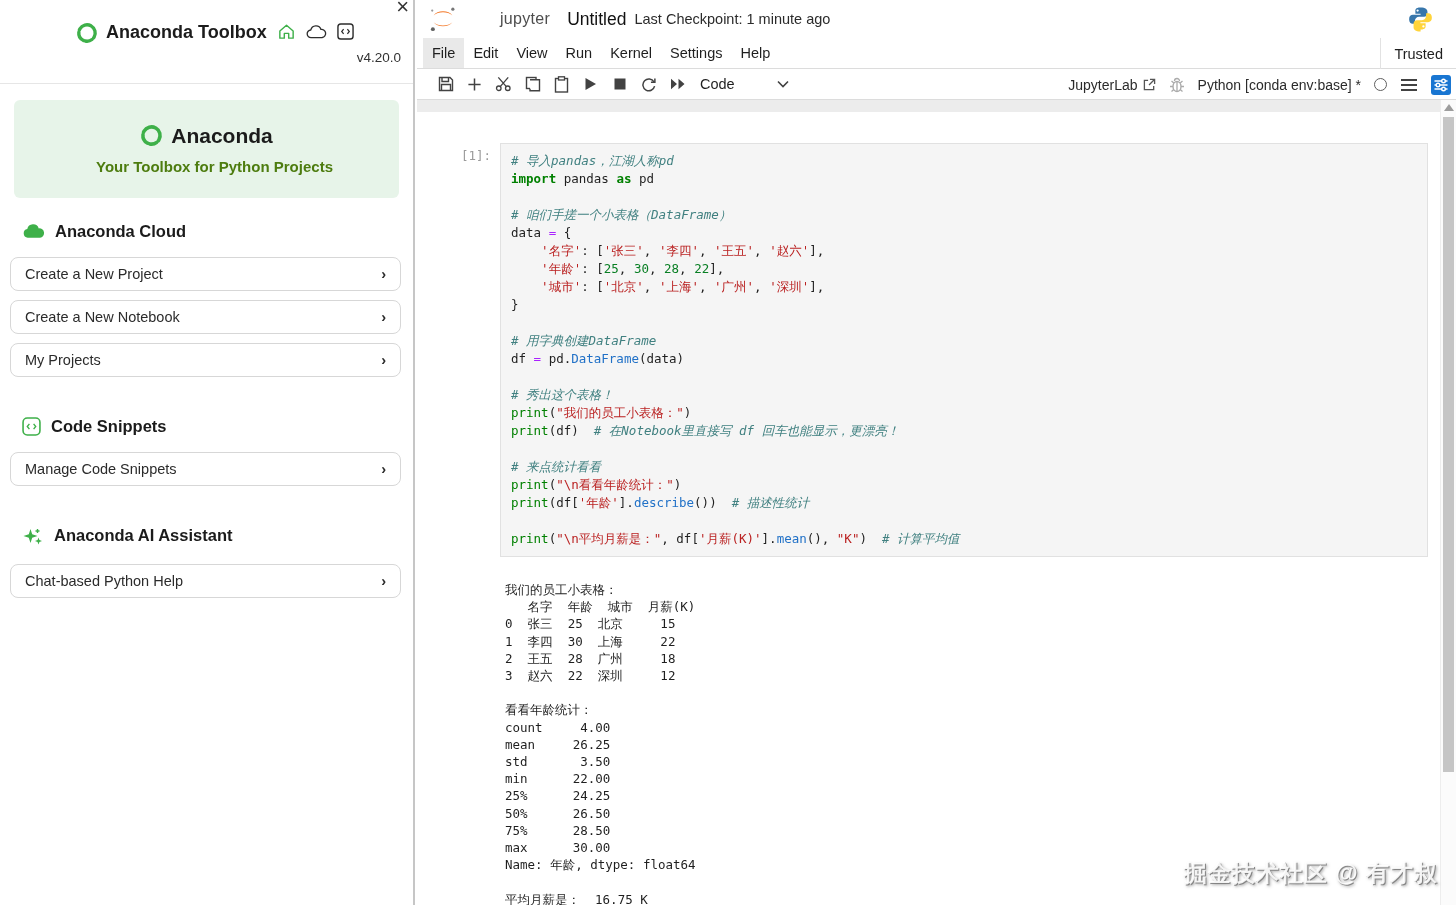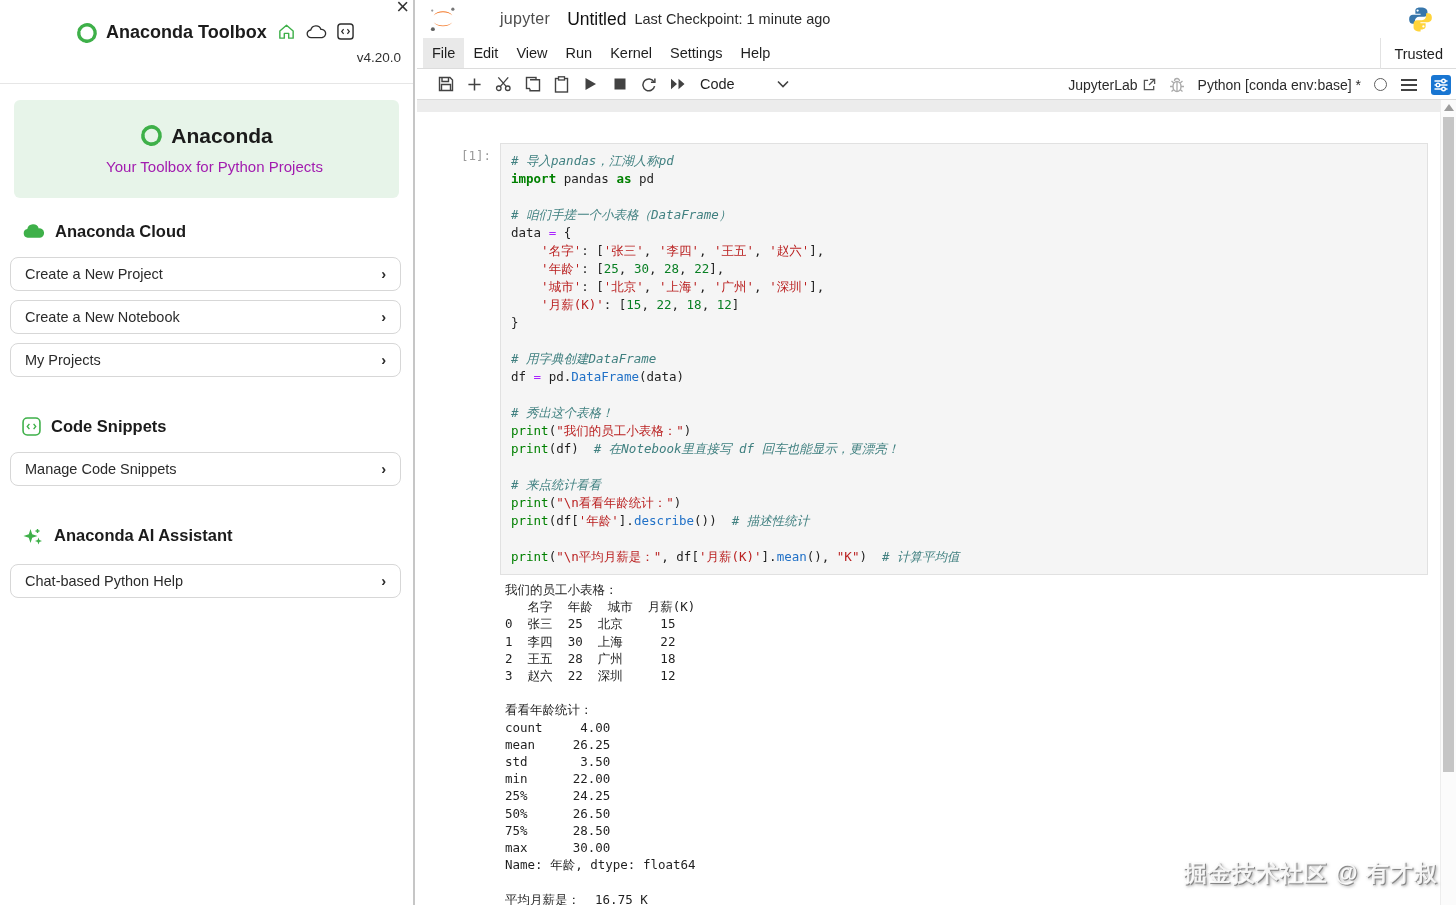--- a/index.html
+++ b/index.html
@@ -13,21 +13,21 @@
               cursor:pointer; line-height:22px; }
   .sb-header { padding-top:22px; height:84px; border-bottom:1px solid #e6e6e6; position:relative; }
   .sb-title-row { display:flex; align-items:flex-start; gap:8px; margin-left:76px; }
   .sb-title { font-size:18px; font-weight:bold; color:#1c1c1c; }
   .sb-hicons { display:flex; align-items:center; gap:10px; margin-left:2px; }
   .sb-version { position:absolute; right:12px; top:50px; font-size:13.5px; color:#333; }
   .banner { margin:16px 14px 0 14px; height:98px; background:#e7f4e9; border-radius:6px;
             display:flex; flex-direction:column; align-items:center; justify-content:center; gap:10px; }
   .banner-title-row { display:flex; align-items:center; gap:8px; }
   .banner-title { font-size:21px; font-weight:bold; color:#1b1b1b; }
-  .banner-sub { font-size:15px; font-weight:normal; color:#a21caf;margin-left:16px; }
+  .banner-sub { font-size:15px; font-weight:bold; color:#4d7c0f;margin-left:16px; }
   .section-heading { display:flex; gap:10px; margin:24px 0 16px 22px; }
   .section-heading.mt { margin-top:40px; }
   .section-heading span { font-size:16.5px; font-weight:bold; color:#1b1b1b; }
   .sb-btn { margin:0 12px 9px 10px; height:34px; border:1px solid #d7d7d7; border-radius:8px;
             background:#fff; display:flex; align-items:center; justify-content:space-between;
             padding:0 14px; cursor:pointer; }
   .sb-btn span { font-size:14.5px; color:#2b2b2b; }
   .chev { color:#3EB049; font-weight:bold; font-size:15px; }
 
   
@@ -316,21 +316,20 @@
     <div class="cell-prompt">[1]:</div>
     <div class="code-area">
         <div class="cl"><span class="tk-c"># 导入pandas，江湖人称pd</span></div>
         <div class="cl"><span class="tk-k">import</span><span class="tk-p"> pandas </span><span class="tk-k">as</span><span class="tk-p"> pd</span></div>
         <div class="cl">&nbsp;</div>
         <div class="cl"><span class="tk-c"># 咱们手搓一个小表格（DataFrame）</span></div>
         <div class="cl"><span class="tk-p">data </span><span class="tk-o">=</span><span class="tk-p"> {</span></div>
         <div class="cl"><span class="tk-p">    </span><span class="tk-s">'名字'</span><span class="tk-p">: [</span><span class="tk-s">'张三'</span><span class="tk-p">, </span><span class="tk-s">'李四'</span><span class="tk-p">, </span><span class="tk-s">'王五'</span><span class="tk-p">, </span><span class="tk-s">'赵六'</span><span class="tk-p">],</span></div>
         <div class="cl"><span class="tk-p">    </span><span class="tk-s">'年龄'</span><span class="tk-p">: [</span><span class="tk-n">25</span><span class="tk-p">, </span><span class="tk-n">30</span><span class="tk-p">, </span><span class="tk-n">28</span><span class="tk-p">, </span><span class="tk-n">22</span><span class="tk-p">],</span></div>
         <div class="cl"><span class="tk-p">    </span><span class="tk-s">'城市'</span><span class="tk-p">: [</span><span class="tk-s">'北京'</span><span class="tk-p">, </span><span class="tk-s">'上海'</span><span class="tk-p">, </span><span class="tk-s">'广州'</span><span class="tk-p">, </span><span class="tk-s">'深圳'</span><span class="tk-p">],</span></div>
-        <div class="cl"><span class="tk-p">    </span><span class="tk-s">'月薪(K)'</span><span class="tk-p">: [</span><span class="tk-n">15</span><span class="tk-p">, </span><span class="tk-n">22</span><span class="tk-p">, </span><span class="tk-n">18</span><span class="tk-p">, </span><span class="tk-n">12</span><span class="tk-p">]</span></div>
         <div class="cl"><span class="tk-p">}</span></div>
         <div class="cl">&nbsp;</div>
         <div class="cl"><span class="tk-c"># 用字典创建DataFrame</span></div>
         <div class="cl"><span class="tk-p">df </span><span class="tk-o">=</span><span class="tk-p"> pd.</span><span class="tk-b">DataFrame</span><span class="tk-p">(data)</span></div>
         <div class="cl">&nbsp;</div>
         <div class="cl"><span class="tk-c"># 秀出这个表格！</span></div>
         <div class="cl"><span class="tk-g">print</span><span class="tk-p">(</span><span class="tk-s">"我们的员工小表格："</span><span class="tk-p">)</span></div>
         <div class="cl"><span class="tk-g">print</span><span class="tk-p">(df)  </span><span class="tk-c"># 在Notebook里直接写 df 回车也能显示，更漂亮！</span></div>
         <div class="cl">&nbsp;</div>
         <div class="cl"><span class="tk-c"># 来点统计看看</span></div>

